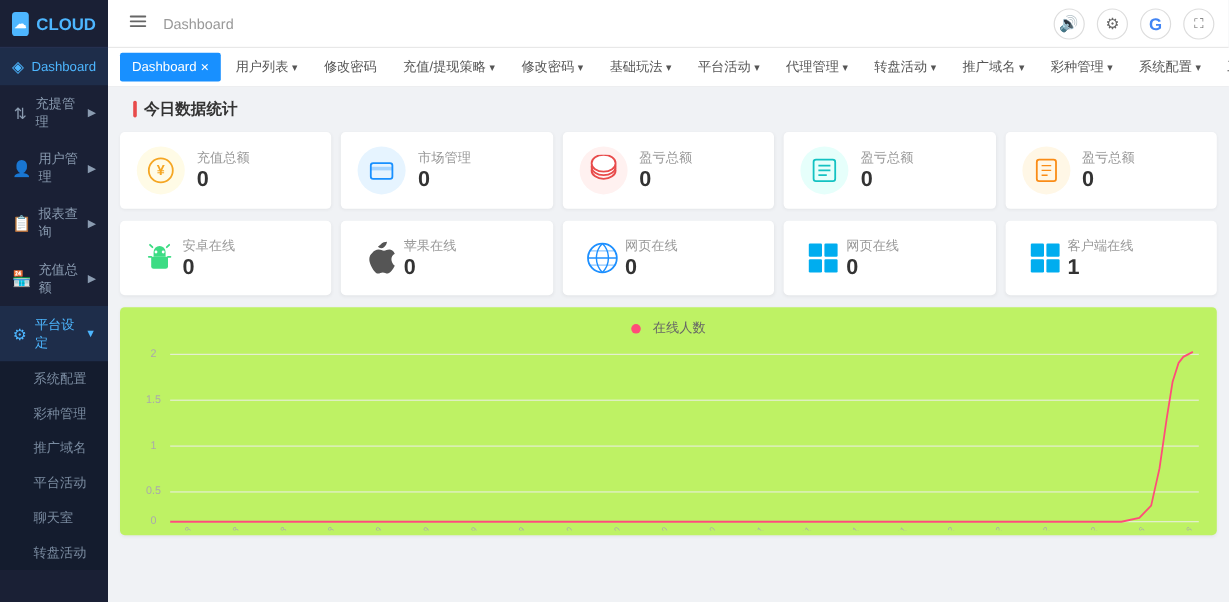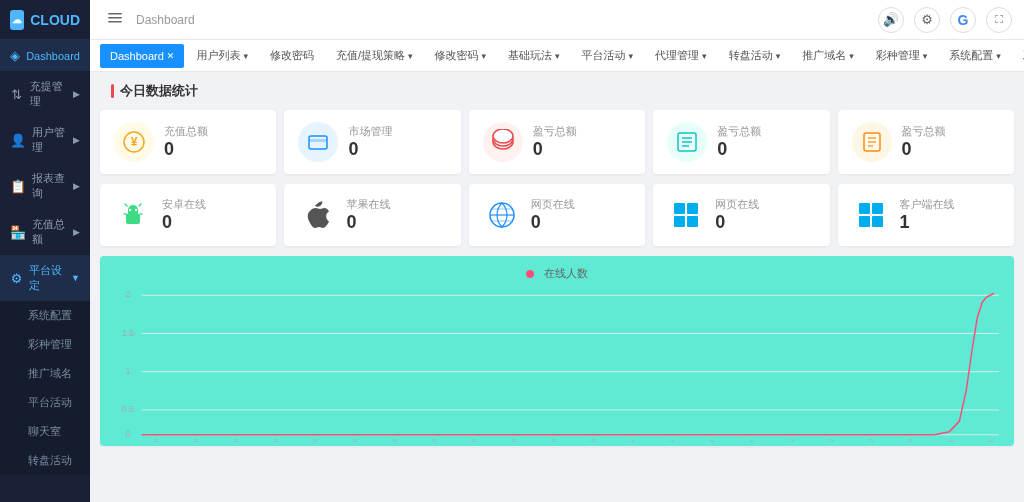--- a/index.html
+++ b/index.html
@@ -202,31 +202,30 @@
       grid-template-columns: repeat(5, 1fr);
       gap: 8px;
       margin-bottom: 10px;
     }
     .online-card {
       background: white;
       border-radius: 4px;
       padding: 12px 14px;
       display: flex;
       align-items: center;
-      gap: 10px;
       box-shadow: 0 1px 3px rgba(0,0,0,0.05);
     }
     .online-icon { width: 38px; height: 38px; display: flex; align-items: center; justify-content: center; font-size: 22px; flex-shrink: 0; }
     .online-info { display: flex; flex-direction: column; }
     .online-label { font-size: 11px; color: #999; }
     .online-value { font-size: 18px; font-weight: bold; color: #333; }
 
     
     .chart-area {
-      background: #5eead4;
+      background: #bef264;
       border-radius: 4px;
       padding: 10px;
       box-shadow: 0 1px 3px rgba(0,0,0,0.05);
       height: 190px;
     }
     .chart-legend {
       display: flex;
       justify-content: center;
       align-items: center;
       gap: 6px;

